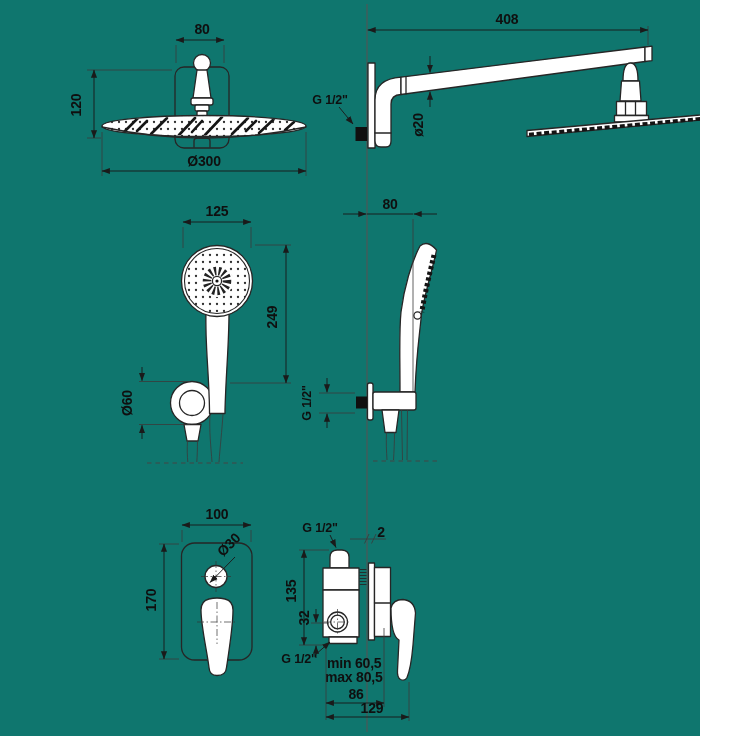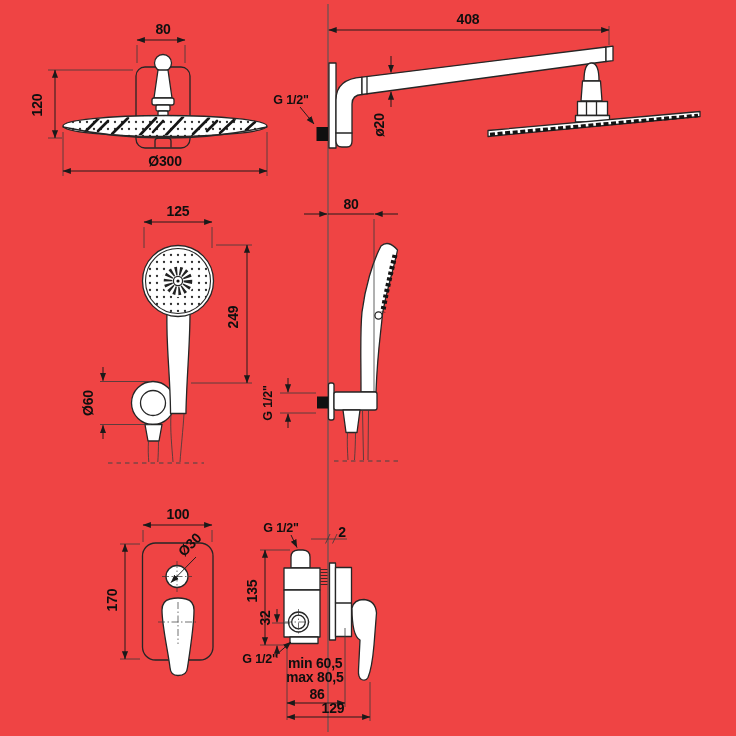--- a/index.html
+++ b/index.html
@@ -1,16 +1,16 @@
 <!DOCTYPE html>
 <html><head>
 <meta charset="utf-8">
 <style>
   html,body{margin:0;padding:0;background:#fff;}
-  .canvas{position:relative;width:736px;height:736px;background:#ef4444;overflow:hidden;}
+  .canvas{position:relative;width:661px;height:736px;background:#0f766e;overflow:hidden;padding-left:39px;}
   svg{display:block;}
   .o  {fill:none;stroke:#262626;stroke-width:1.3;stroke-linejoin:round;stroke-linecap:round;}
   .ow {fill:#ffffff;stroke:#262626;stroke-width:1.3;stroke-linejoin:round;stroke-linecap:round;}
   .d  {fill:none;stroke:#1a1a1a;stroke-width:0.95;}
   .e  {fill:none;stroke:#3a3a3a;stroke-width:0.8;}
   .cl {fill:none;stroke:#333;stroke-width:0.7;stroke-dasharray:7 2.5 1.5 2.5;}
   .fl {fill:none;stroke:#444;stroke-width:1;stroke-dasharray:4.5 4;}
   .wall{fill:none;stroke:#555;stroke-width:1.1;}
   .dark{fill:#101010;stroke:none;}
   .spray{fill:none;stroke:#141414;stroke-width:5;stroke-dasharray:3.2 2.6;}

